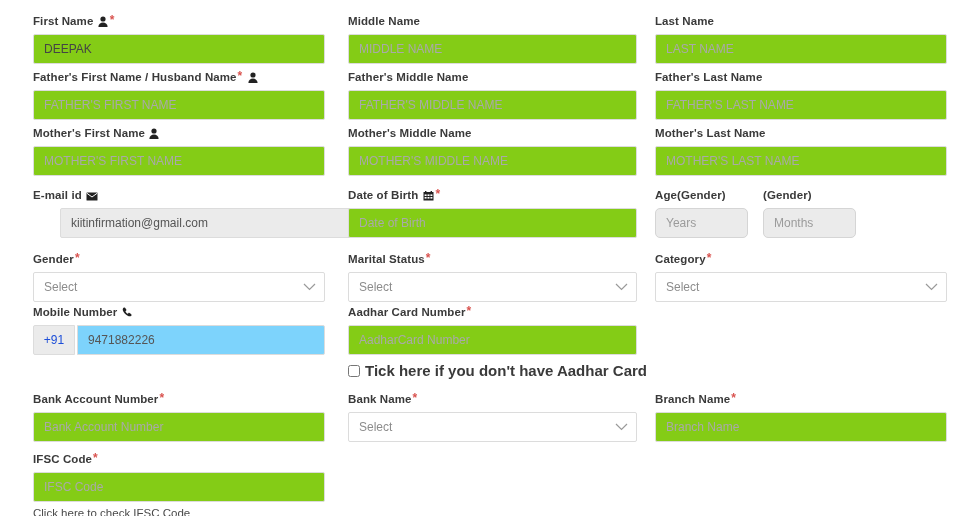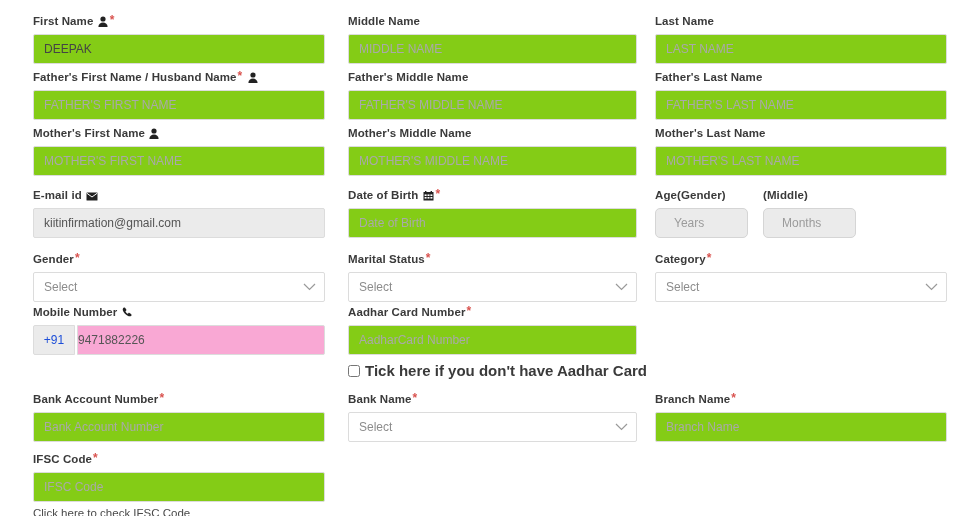--- a/index.html
+++ b/index.html
@@ -78,20 +78,21 @@
     border: 1px solid #dcdcdc;
     border-radius: 2px;
     outline: none;
   }
   .finput::placeholder { color: #a9a9a9; }
   .finput.filled { color: #444444; }
   .finput.disabled {
     background: #ebebeb;
     border-color: #dcdcdc;
     color: #555555;
+    margin-left: 27px;
   }
 
   
   .fselect-wrap { position: relative; width: 100%; }
   .fselect {
     box-sizing: border-box;
     display: block;
     width: 100%;
     height: 30px;
     padding: 4px 26px 4px 10px;
@@ -115,21 +116,21 @@
   .chev svg { display: block; }
 
   
   .age-wrap { position: relative; height: 30px; }
   .age-box {
     box-sizing: border-box;
     position: absolute;
     top: 0;
     width: 93px;
     height: 30px;
-    padding: 4px 18px;
+    padding: 4px 10px;
     font-family: "Liberation Sans", sans-serif;
     font-size: 12px;
     color: #9b9b9b;
     background: #ebebeb;
     border: 1px solid #d5d5d5;
     border-radius: 5px;
     outline: none;
   }
   .age-box::placeholder { color: #9b9b9b; }
   .age-years  { left: 0px; }
@@ -151,25 +152,25 @@
     background: #ebebeb;
     border: 1px solid #dcdcdc;
     border-radius: 2px 0 0 2px;
     line-height: 20px;
   }
   .mobile-input {
     box-sizing: border-box;
     position: absolute;
     left: 44px; top: 0;
     width: 248px; height: 30px;
-    padding: 4px 0;
+    padding: 4px 10px;
     font-family: "Liberation Sans", sans-serif;
     font-size: 12px;
     color: #555555;
-    background: #f9a8d4;
+    background: #7dd3fc;
     border: 1px solid #dcdcdc;
     border-radius: 0 2px 2px 0;
     outline: none;
   }
 
   
   .cbrow {
     display: flex;
     align-items: center;
     margin-top: 7px;
@@ -310,21 +311,21 @@
               <rect x="7.6" y="0" width="1.4" height="1.6" fill="#222"></rect>
             </svg>
         </span><span class="req">*</span>
       </span>
       <input class="finput" type="text" placeholder="Date of Birth" style="">
     </div>
 
     <div class="col c3">
       <div style="position:relative;height:14px;margin-bottom:6px;">
         <span class="flabel age-label-years">Age(Gender)</span>
-        <span class="flabel age-label-months">(Middle)</span>
+        <span class="flabel age-label-months">(Gender)</span>
       </div>
       <div class="age-wrap">
         <input class="age-box age-years" type="text" readonly="" placeholder="Years" style="">
         <input class="age-box age-months" type="text" readonly="" placeholder="Months" style="">
       </div>
     </div>
   </div>
 
   <div class="row" style="top:252px;">
 

